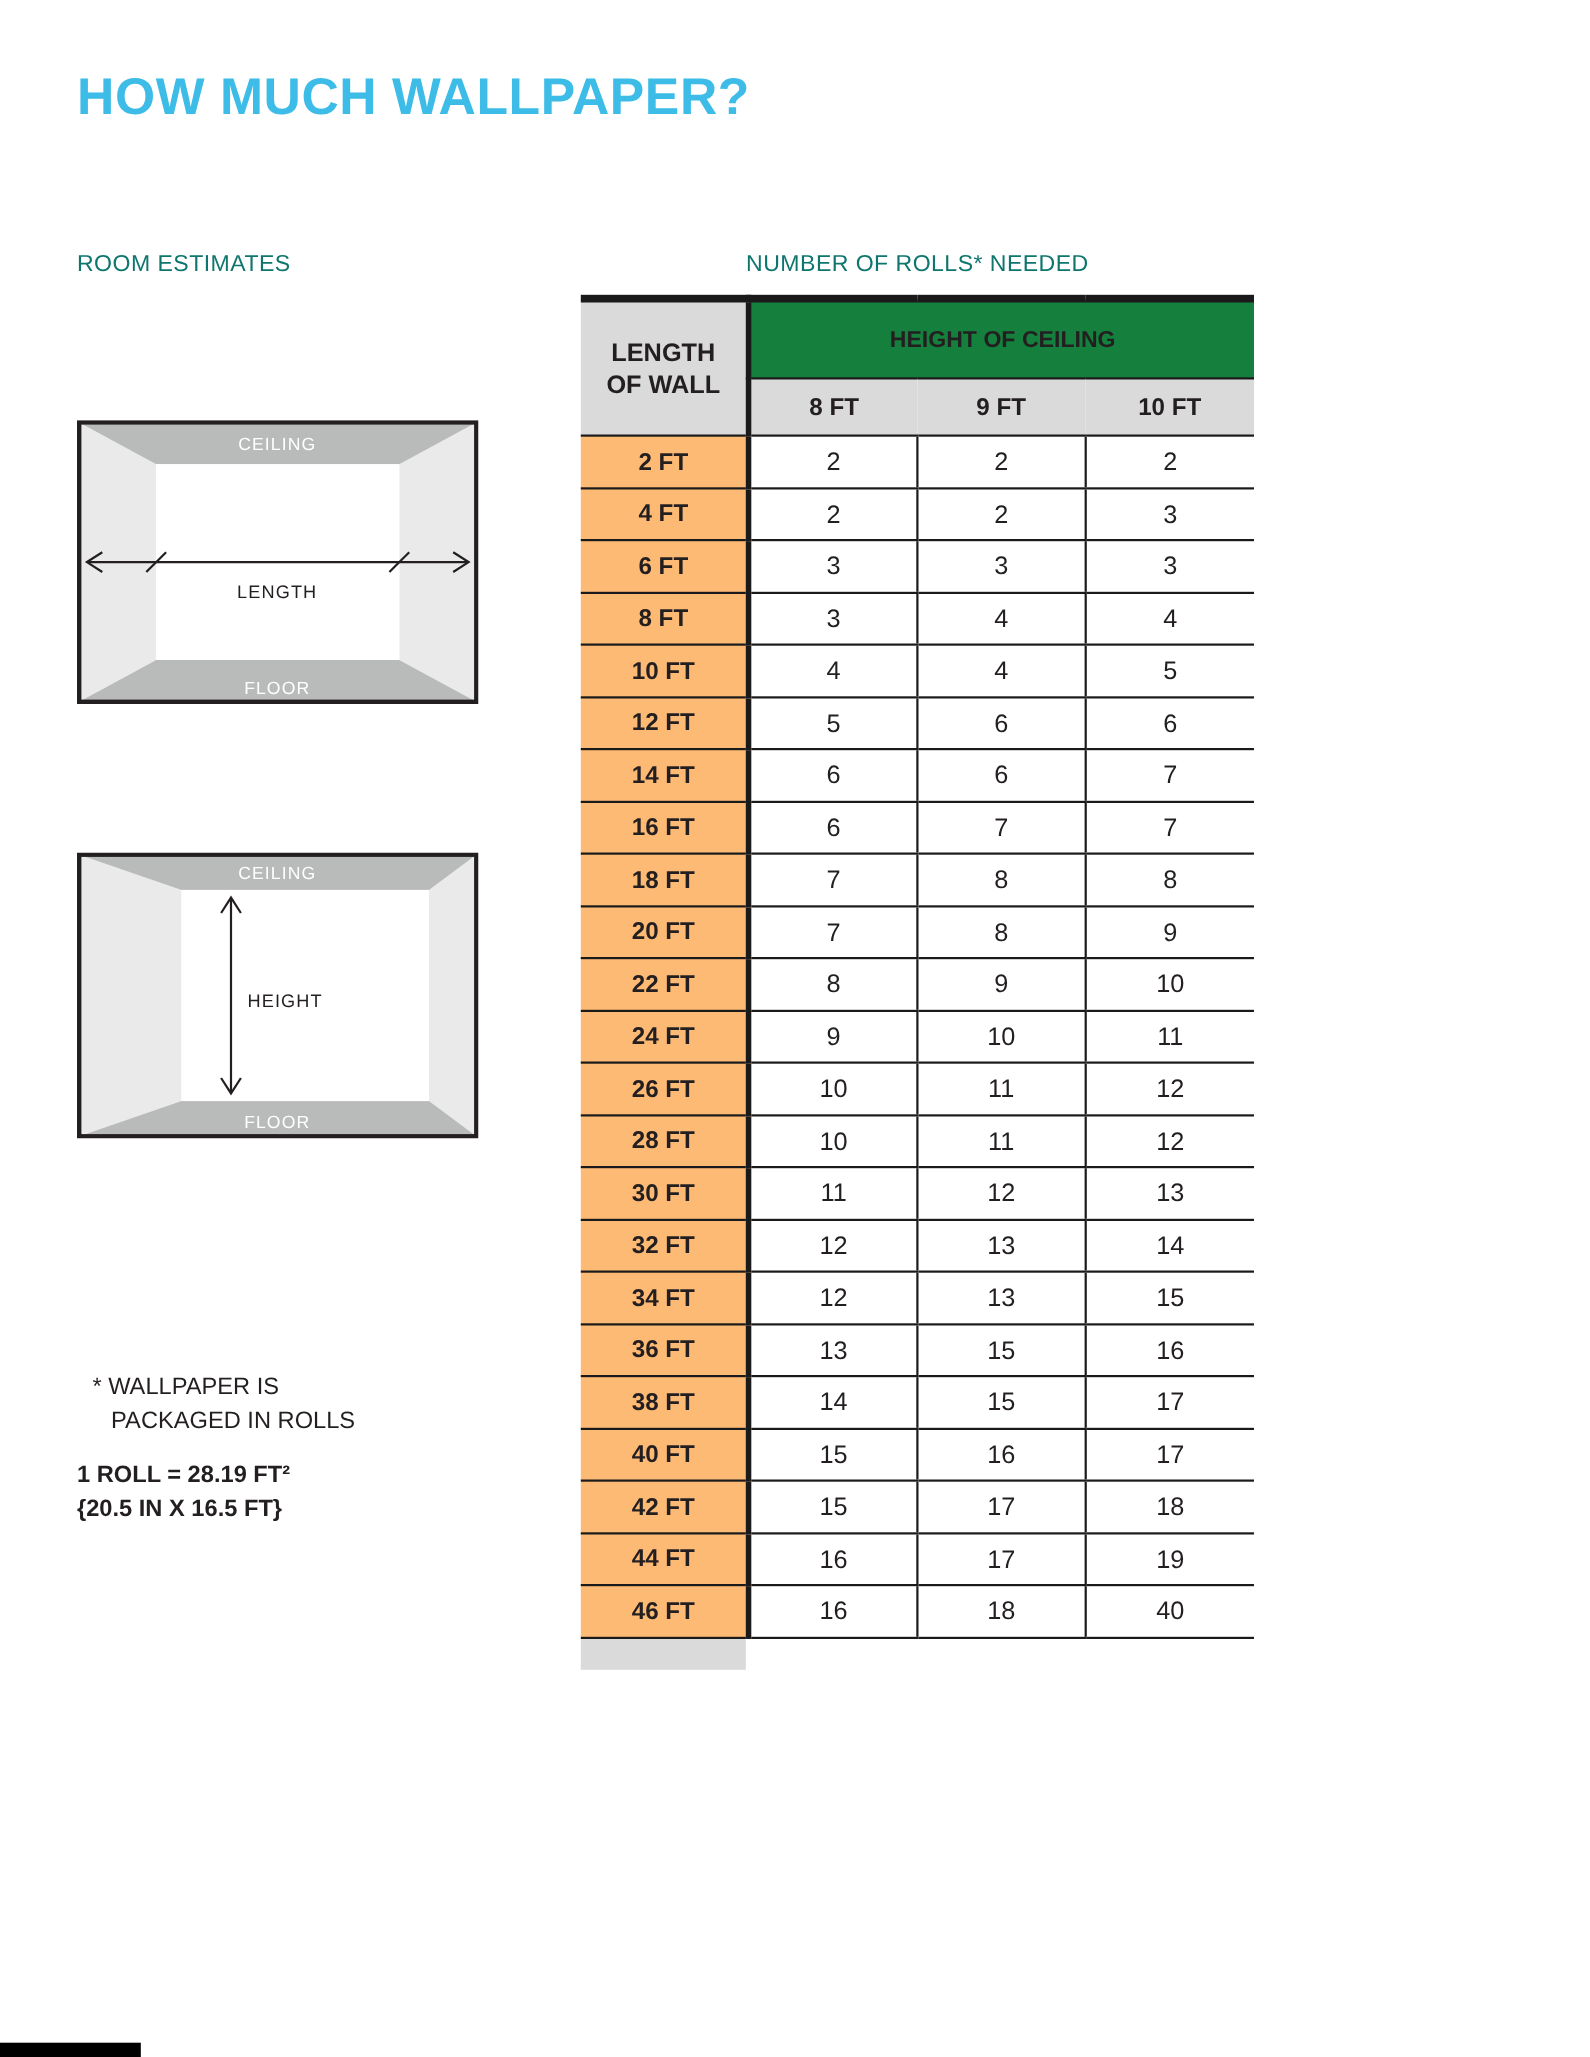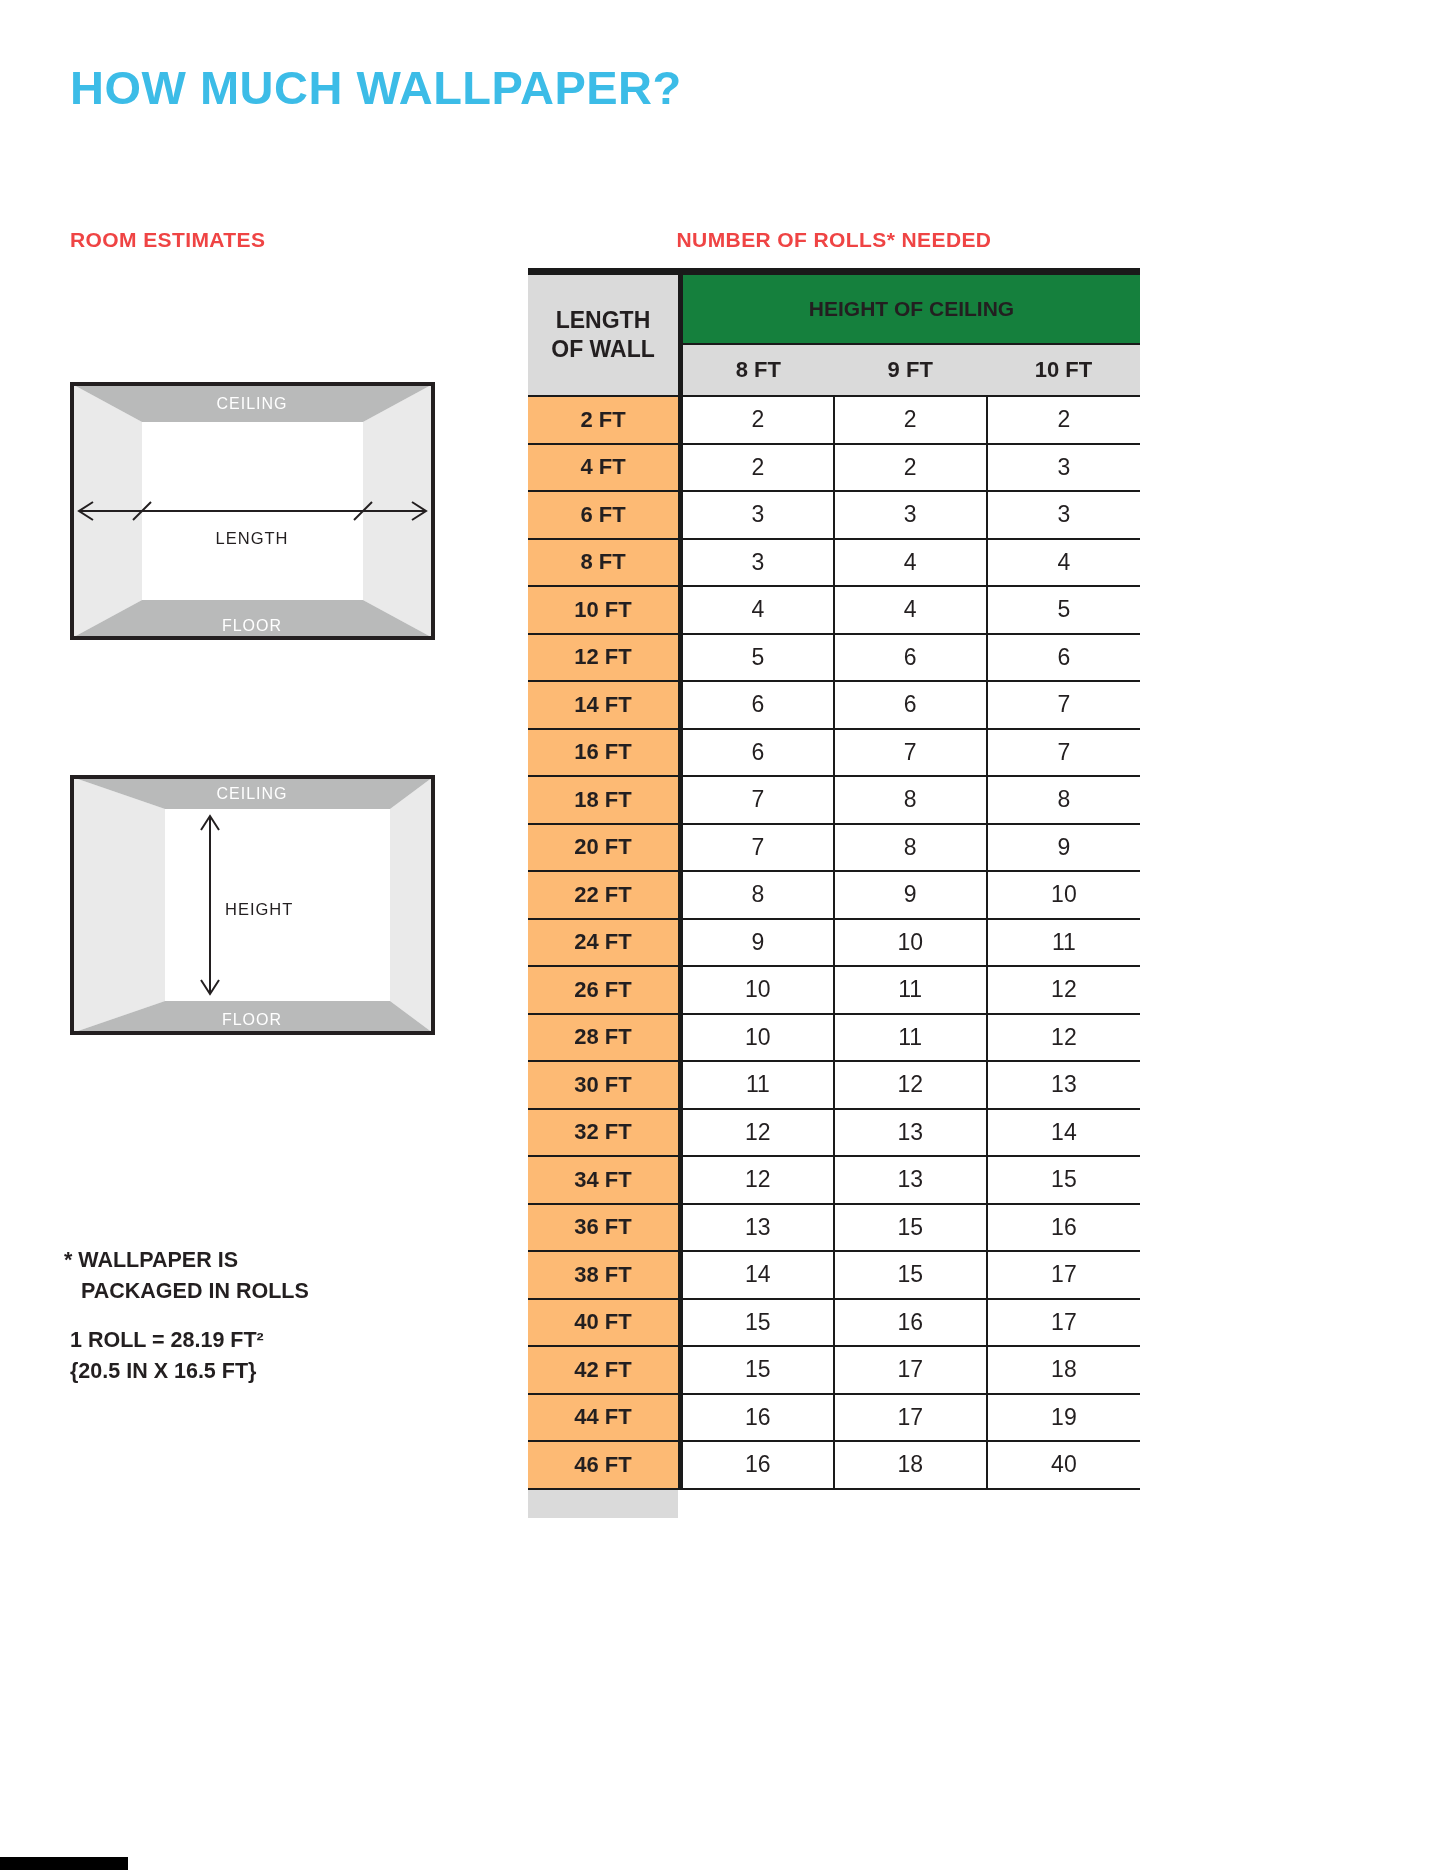--- a/index.html
+++ b/index.html
@@ -16,23 +16,23 @@
 
   .title {
     left: 70px; top: 60px;
     font-size: 47px;
     font-weight: bold;
     letter-spacing: 0.5px;
     color: #3CBCE7;
   }
   .section-heading {
     font-size: 21px;
-    font-weight: bold;
+    font-weight: normal;
     letter-spacing: 0.4px;
-    color: #ef4444;
+    color: #0f766e;
   }
   .room-heading { left: 70px; top: 228px; }
   .table-heading {
     left: 528px; top: 228px; width: 612px;
     text-align: center;
   }
   .para {
     left: 70px;
     font-size: 21.5px;
     line-height: 1.45;
@@ -52,21 +52,21 @@
     fill: #ffffff;
     font-family: "Liberation Sans", "DejaVu Sans", sans-serif;
   }
   .diag-dim-label {
     font-size: 16.5px;
     letter-spacing: 1px;
     fill: #231F20;
     font-family: "Liberation Sans", "DejaVu Sans", sans-serif;
   }
 
-  .footnote { left: 64px; top: 1245px; font-size: 21.5px; font-weight: bold; line-height: 1.45; }
+  .footnote { left: 84px; top: 1245px; font-size: 21.5px; font-weight: normal; line-height: 1.45; }
   .footnote .indent { padding-left: 17px; text-align: center; }
   .roll-info { left: 70px; top: 1325px; font-size: 21.5px; font-weight: bold; line-height: 1.45; }
 
   .table-container { left: 528px; top: 268px; width: 612px; }
   table.rolls {
     border-collapse: collapse;
     table-layout: fixed;
     width: 612px;
     border-top: 7px solid #1a1a1a;
   }

